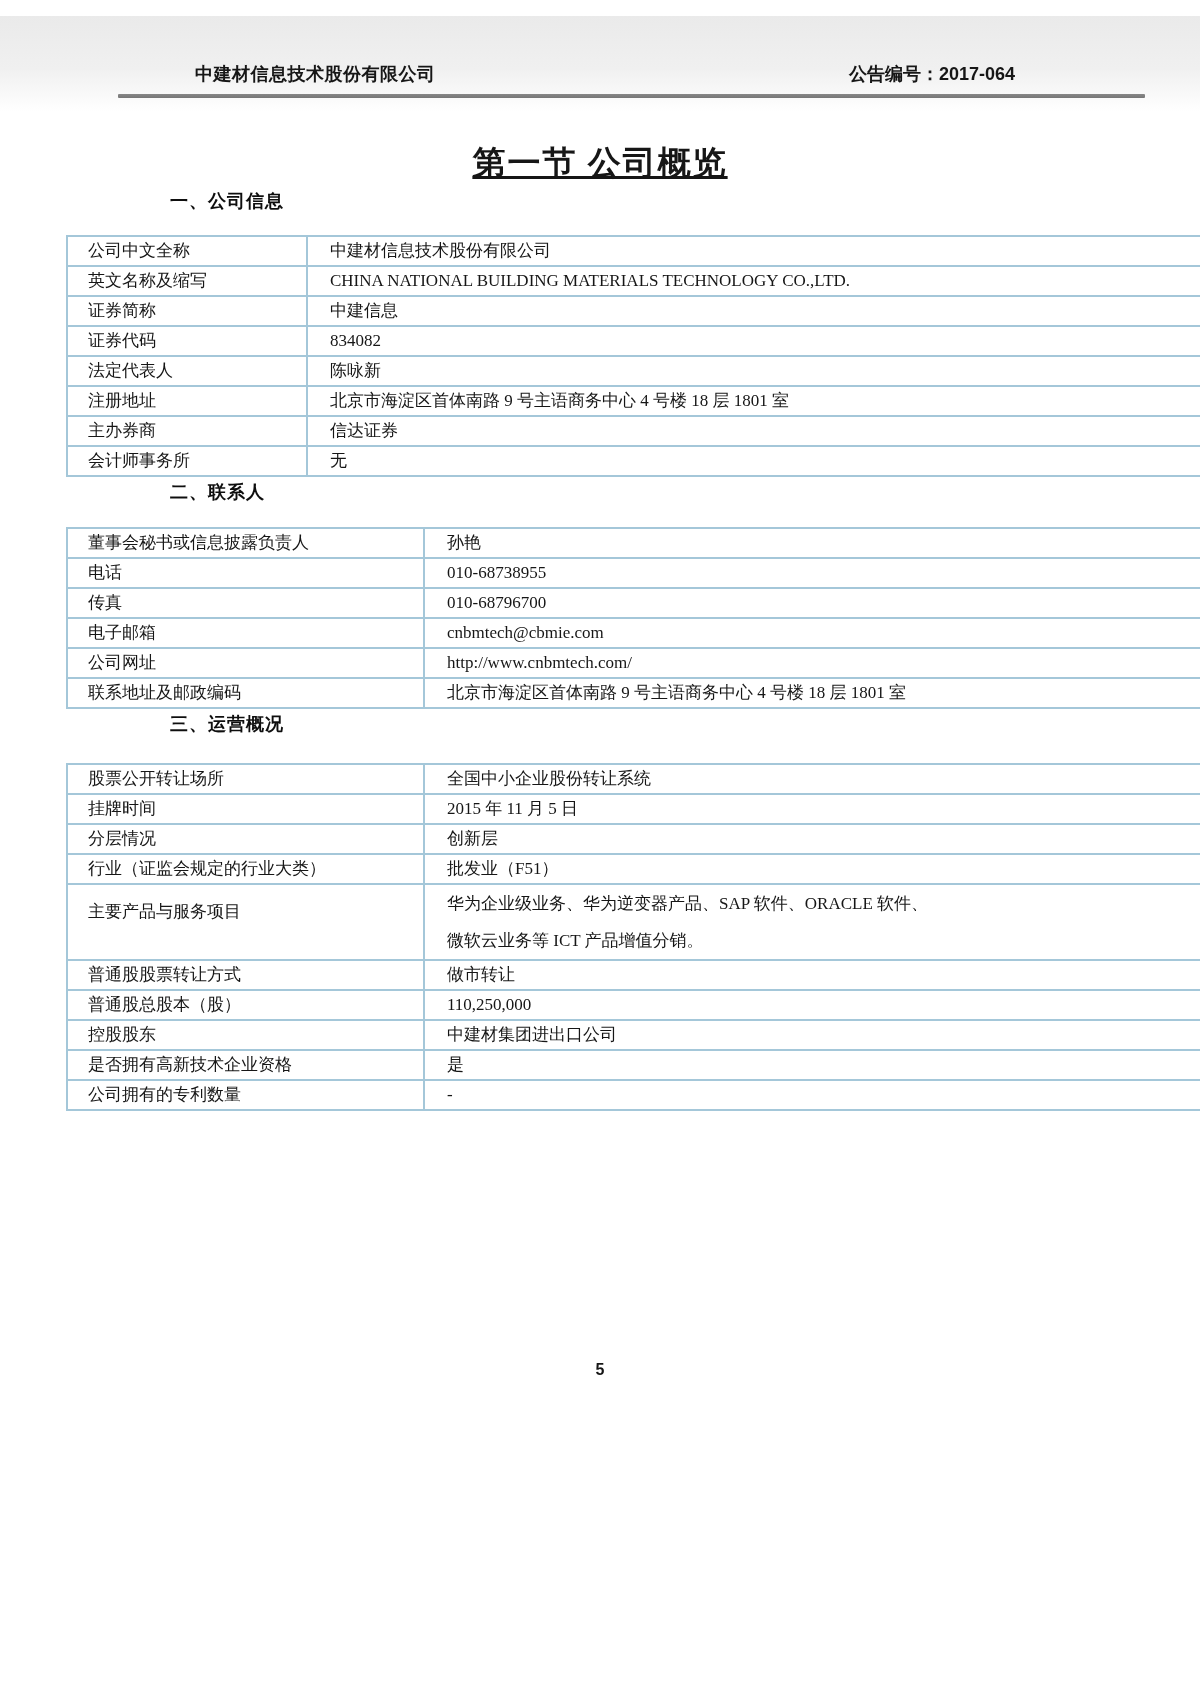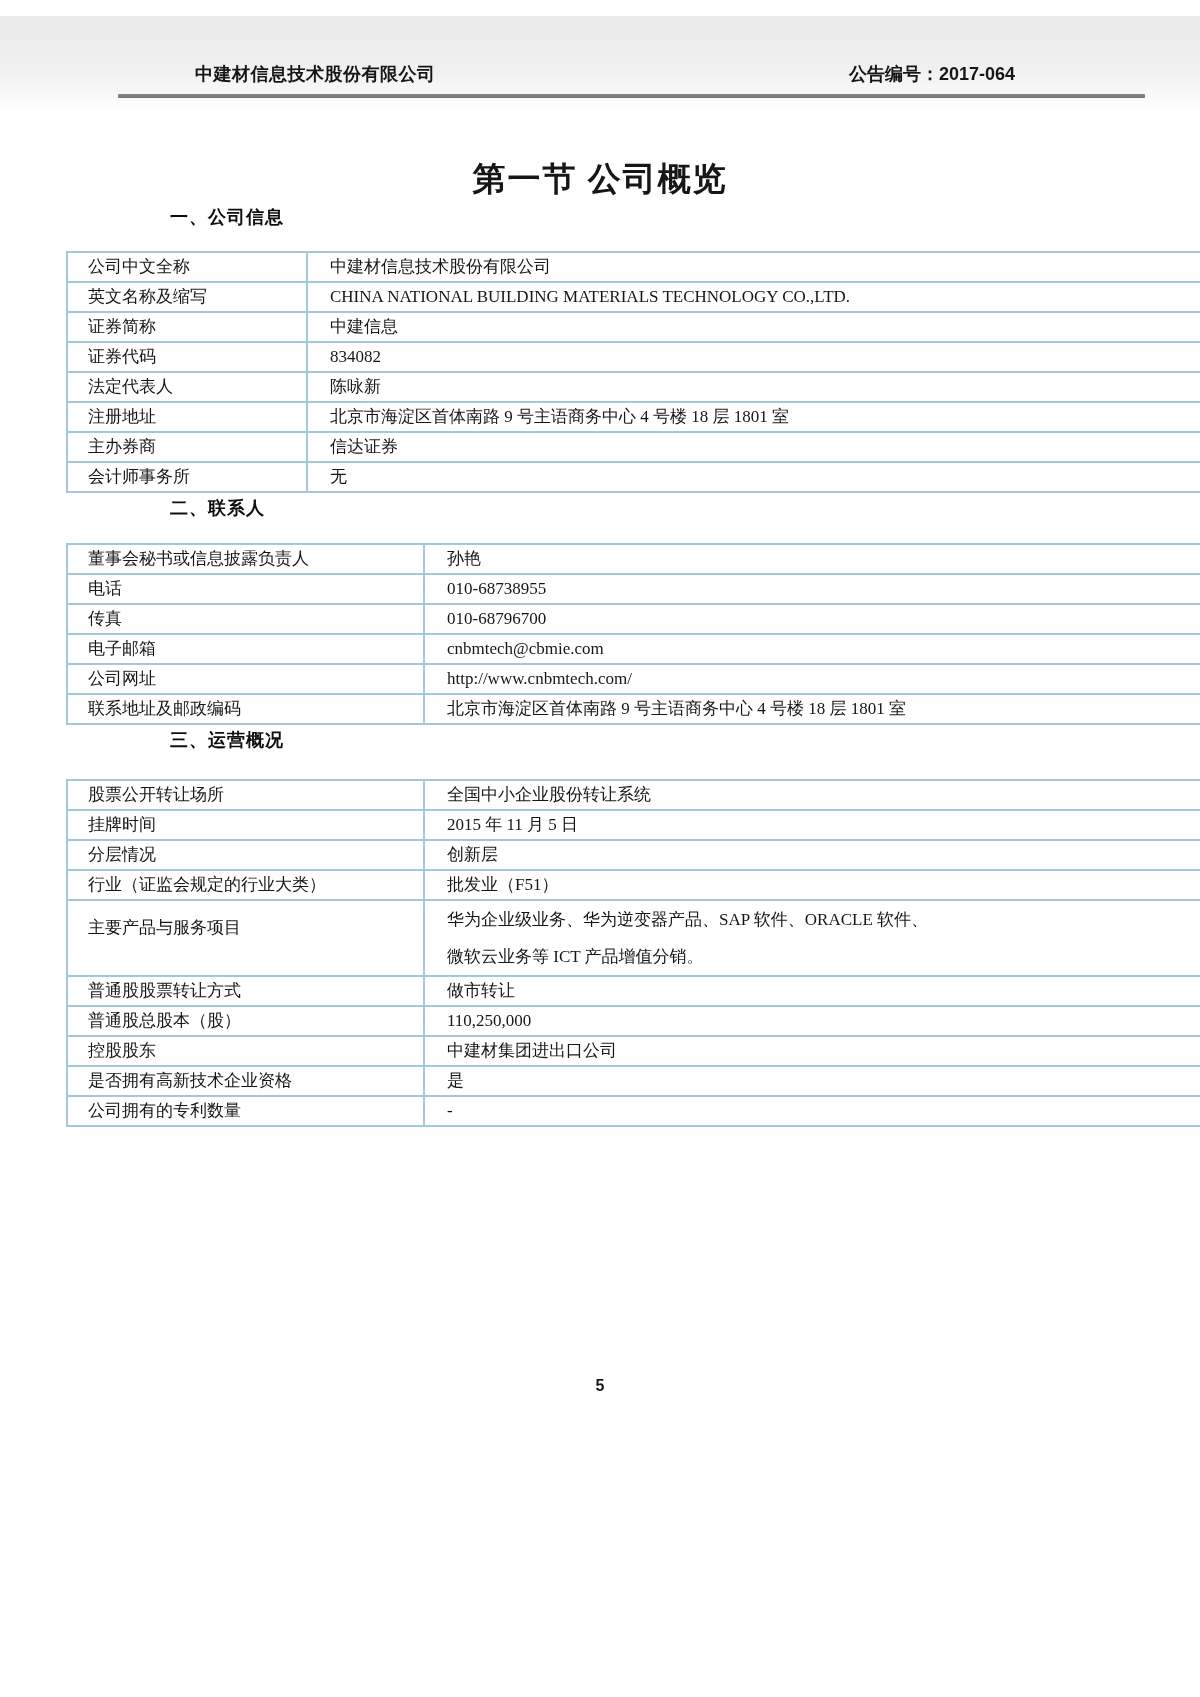--- a/index.html
+++ b/index.html
@@ -24,24 +24,24 @@
   }
   .hdr-company{font-weight:600;letter-spacing:.5px;}
   .hdr-right{white-space:nowrap;}
   .hdr-label{font-weight:600;}
   .hdr-num{font-family:"Liberation Sans","DejaVu Sans",sans-serif;font-weight:700;}
   .rule{
     margin:8px 0 0 118px;width:1027px;height:3.5px;
     background:#3d3d3d;border-radius:1px;
   }
   h1.title{
-    margin:58px 0 0 0;
+    margin:42px 0 0 0;
     text-align:center;
     font-size:33px;line-height:46px;
-    font-weight:700;letter-spacing:2px;
+    font-weight:700;letter-spacing:2px;text-decoration:underline;
   }
   h2.sec{
     font-family:"Liberation Sans","DejaVu Sans",sans-serif;
     font-size:18px;line-height:30px;font-weight:700;color:#0e0e0e;
     margin:0 0 0 170px;letter-spacing:1px;
   }
   .sec1{margin-top:34px;}
   .sec2{margin-top:42px;}
   .sec3{margin-top:31px;}
   table.t{

